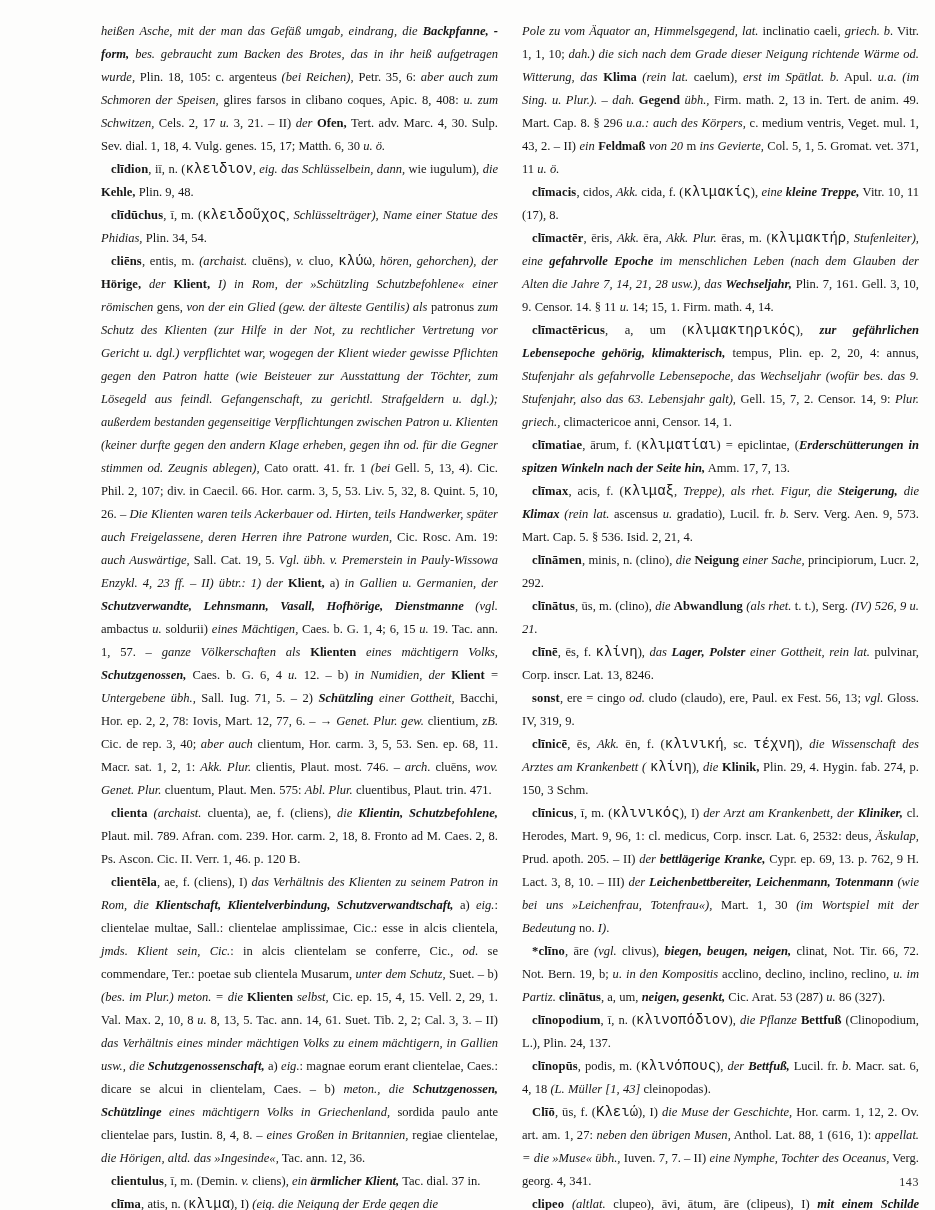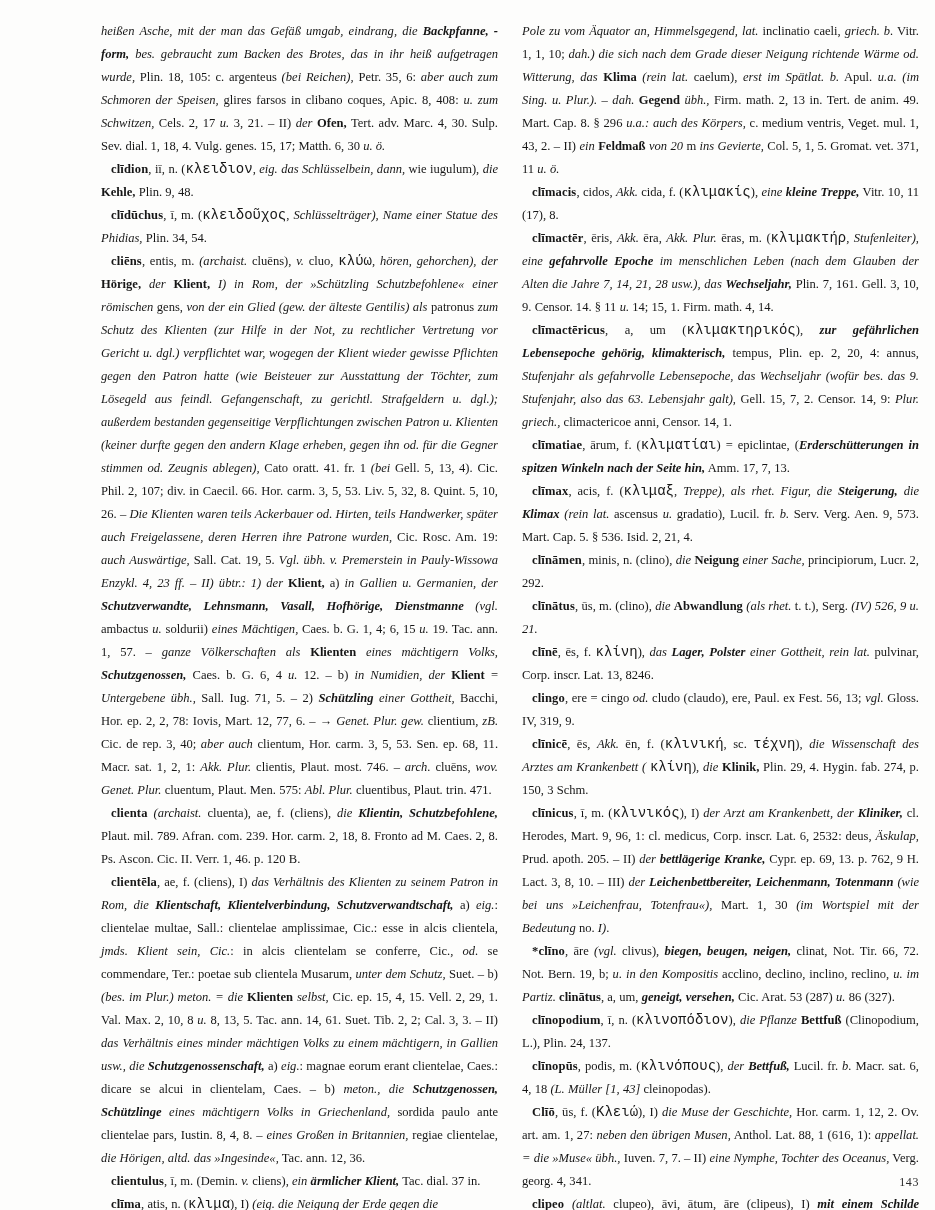--- a/index.html
+++ b/index.html
@@ -156,33 +156,33 @@
 
       <p class="entry">
         <span class="hw">clīnātus</span>, ūs, m. (clino), <i>die</i> <b>Abwandlung</b> <i>(als rhet.</i> t. t.), Serg. <i>(IV) 526, 9 u. 21.</i>
       </p>
 
       <p class="entry">
         <span class="hw">clīnē</span>, ēs, f. <span class="gk">κλίνη</span>), <i>das</i> <span class="bi">Lager, Polster</span> <i>einer Gottheit, rein lat.</i> pulvinar, Corp. inscr. Lat. 13, 8246.
       </p>
 
       <p class="entry">
-        <span class="hw">clingo</span>, ere = cingo <i>od.</i> cludo (claudo), ere, Paul. ex Fest. 56, 13; <i>vgl.</i> Gloss. IV, 319, 9.
+        <span class="hw">sonst</span>, ere = cingo <i>od.</i> cludo (claudo), ere, Paul. ex Fest. 56, 13; <i>vgl.</i> Gloss. IV, 319, 9.
       </p>
 
       <p class="entry">
         <span class="hw">clīnicē</span>, ēs, <i>Akk.</i> ēn, f. (<span class="gk">κλινική</span>, sc. <span class="gk">τέχνη</span>), <i>die Wissenschaft des Arztes am Krankenbett (</i> <span class="gk">κλίνη</span>), <i>die</i> <b>Klinik,</b> Plin. 29, 4. Hygin. fab. 274, p. 150, 3 Schm.
       </p>
 
       <p class="entry">
         <span class="hw">clīnicus</span>, ī, m. (<span class="gk">κλινικός</span>), I) <i>der Arzt am Krankenbett, der</i> <span class="bi">Kliniker,</span> cl. Herodes, Mart. 9, 96, 1: cl. medicus, Corp. inscr. Lat. 6, 2532: deus, <i>Äskulap,</i> Prud. apoth. 205. – II) <i>der</i> <span class="bi">bettlägerige Kranke,</span> Cypr. ep. 69, 13. p. 762, 9 H. Lact. 3, 8, 10. – III) <i>der</i> <span class="bi">Leichenbettbereiter, Leichenmann, Totenmann</span> <i>(wie bei uns »Leichenfrau, Totenfrau«),</i> Mart. 1, 30 <i>(im Wortspiel mit der Bedeutung</i> no. <i>I)</i>.
       </p>
 
       <p class="entry">
-        <span class="hw">*clīno</span>, āre <i>(vgl.</i> clivus), <span class="bi">biegen, beugen, neigen,</span> clinat, Not. Tir. 66, 72. Not. Bern. 19, b; <i>u. in den Kompositis</i> acclino, declino, inclino, reclino, <i>u. im Partiz.</i> <b>clinātus</b>, a, um, <span class="bi">geneigt, versehen,</span> Cic. Arat. 53 (287) <i>u.</i> 86 (327).
+        <span class="hw">*clīno</span>, āre <i>(vgl.</i> clivus), <span class="bi">biegen, beugen, neigen,</span> clinat, Not. Tir. 66, 72. Not. Bern. 19, b; <i>u. in den Kompositis</i> acclino, declino, inclino, reclino, <i>u. im Partiz.</i> <b>clinātus</b>, a, um, <span class="bi">neigen, gesenkt,</span> Cic. Arat. 53 (287) <i>u.</i> 86 (327).
       </p>
 
 
       <p class="entry">
         <span class="hw">clīnopodium</span>, ī, n. (<span class="gk">κλινοπόδιον</span>), <i>die Pflanze</i> <b>Bettfuß</b> (Clinopodium, L.), Plin. 24, 137.
       </p>
 
       <p class="entry">
         <span class="hw">clīnopūs</span>, podis, m. (<span class="gk">κλινόπους</span>), <i>der</i> <span class="bi">Bettfuß,</span> Lucil. fr. <i>b.</i> Macr. sat. 6, 4, 18 <i>(L. Müller [1, 43]</i> cleinopodas).
       </p>

